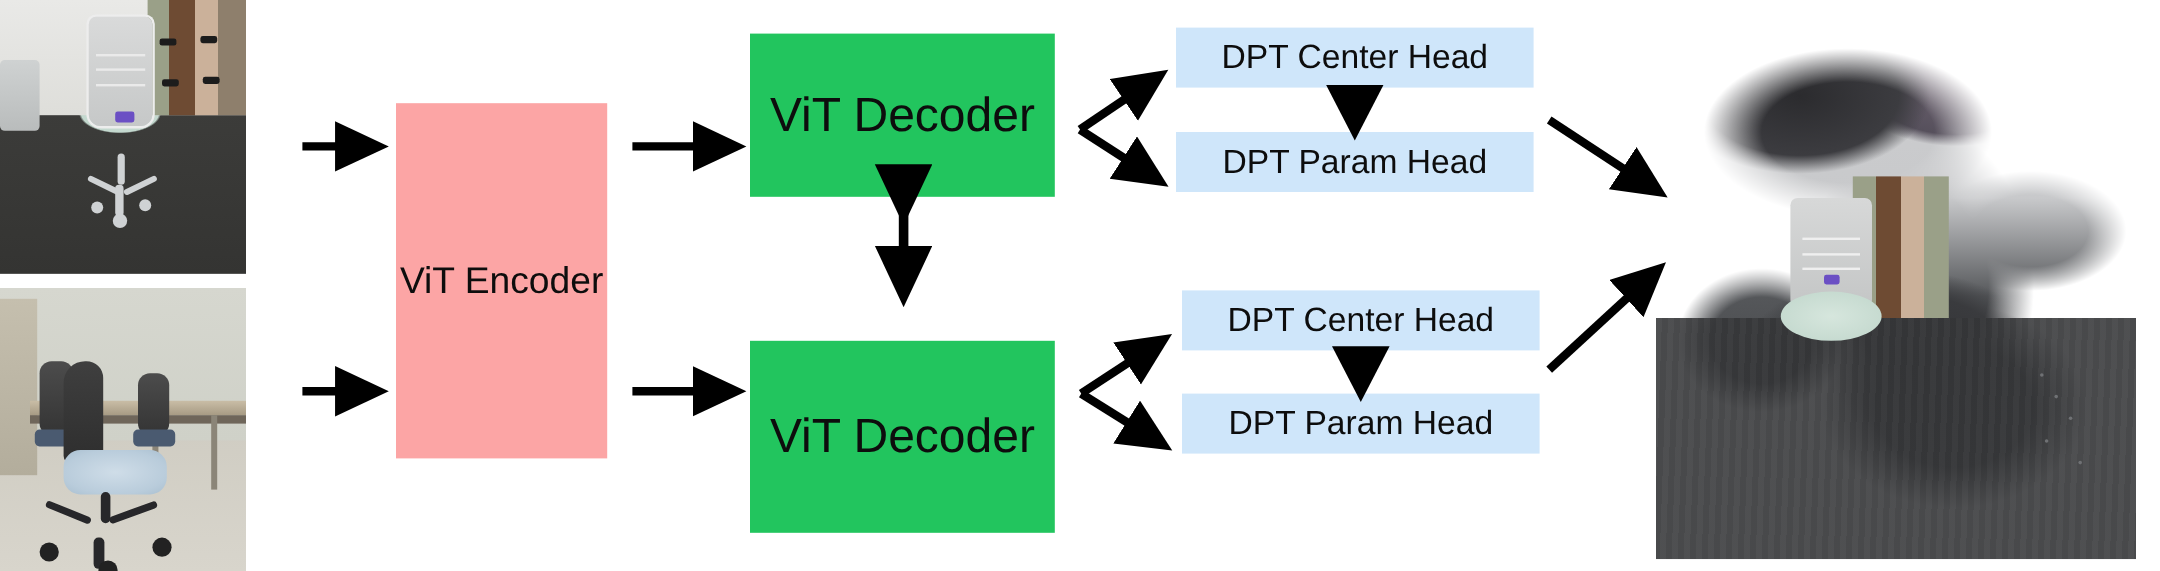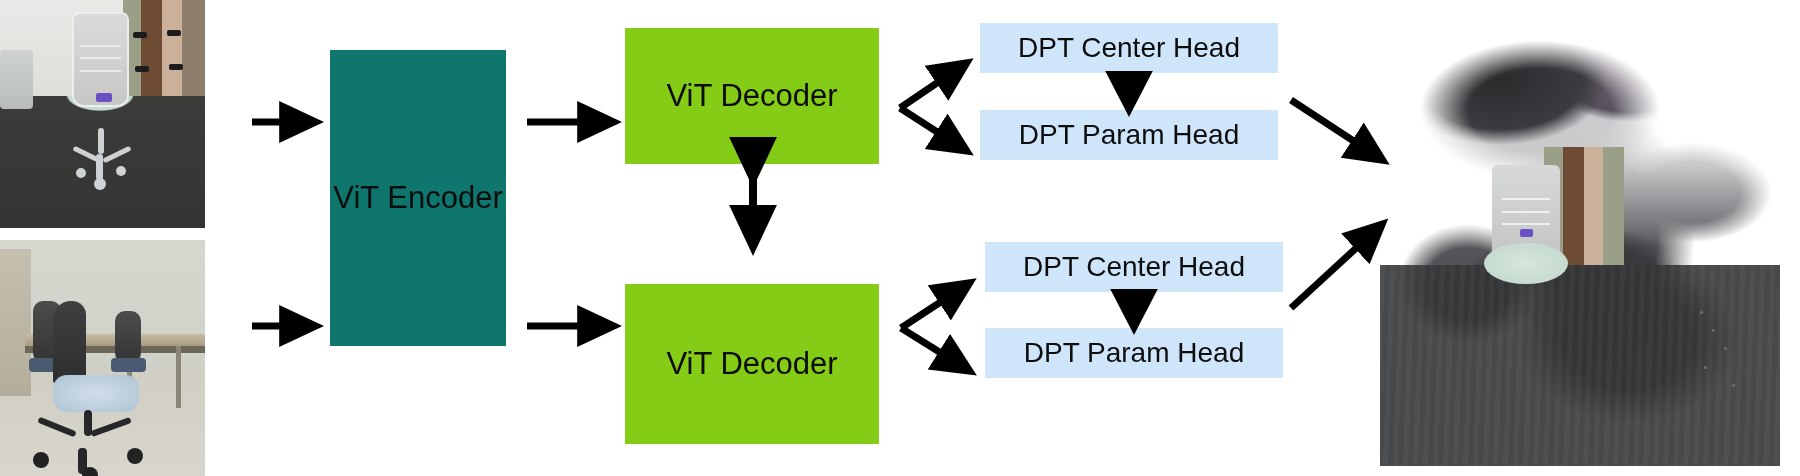--- a/index.html
+++ b/index.html
@@ -1,22 +1,22 @@
 <!DOCTYPE html>
 <html><head>
 <meta charset="utf-8">
 <style>
   html,body{margin:0;padding:0;background:#ffffff;}
   body{width:1800px;height:476px;font-family:"Liberation Sans",sans-serif;}
   #stage{position:relative;width:1800px;height:476px;background:#ffffff;overflow:hidden;}
 
   .box{position:absolute;display:flex;align-items:center;justify-content:center;
        box-sizing:border-box;text-align:center;color:#0d0d0d;}
-  .enc{background:#0f766e;font-size:31px;}
-  .dec{background:#84cc16;font-size:31px;}
+  .enc{background:#fca5a5;font-size:31px;margin-top:36px;}
+  .dec{background:#22c55e;font-size:40px;}
   .dpt{background:#cfe6fa;font-size:28px;}
 
   .label-free{position:absolute;font-size:31px;color:#0d0d0d;white-space:nowrap;}
 
   svg.overlay{position:absolute;left:0;top:0;width:1800px;height:476px;pointer-events:none;}
 
   
   .photo{position:absolute;overflow:hidden;}
 
   

